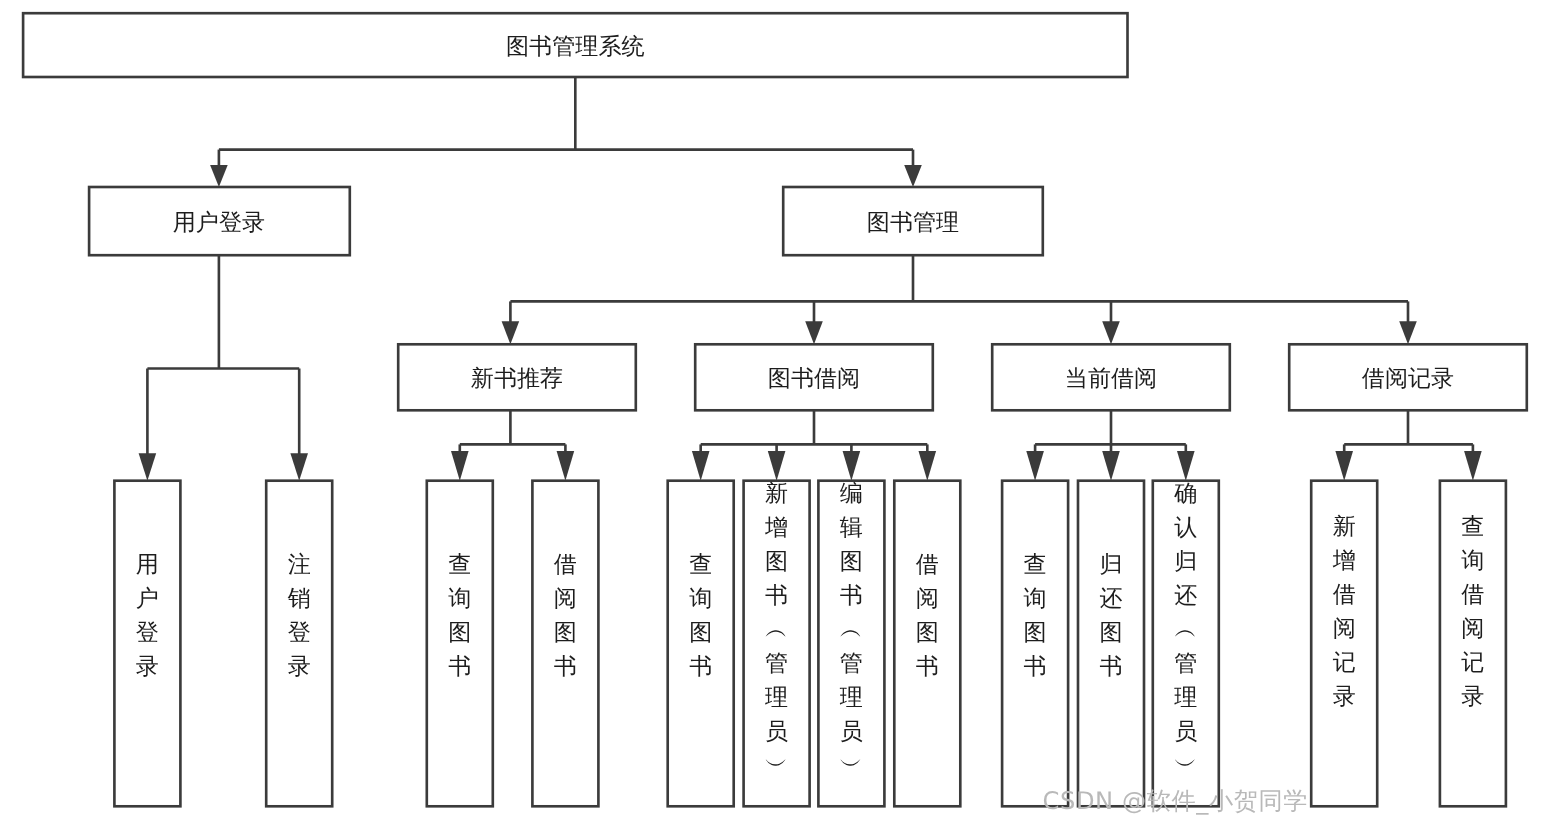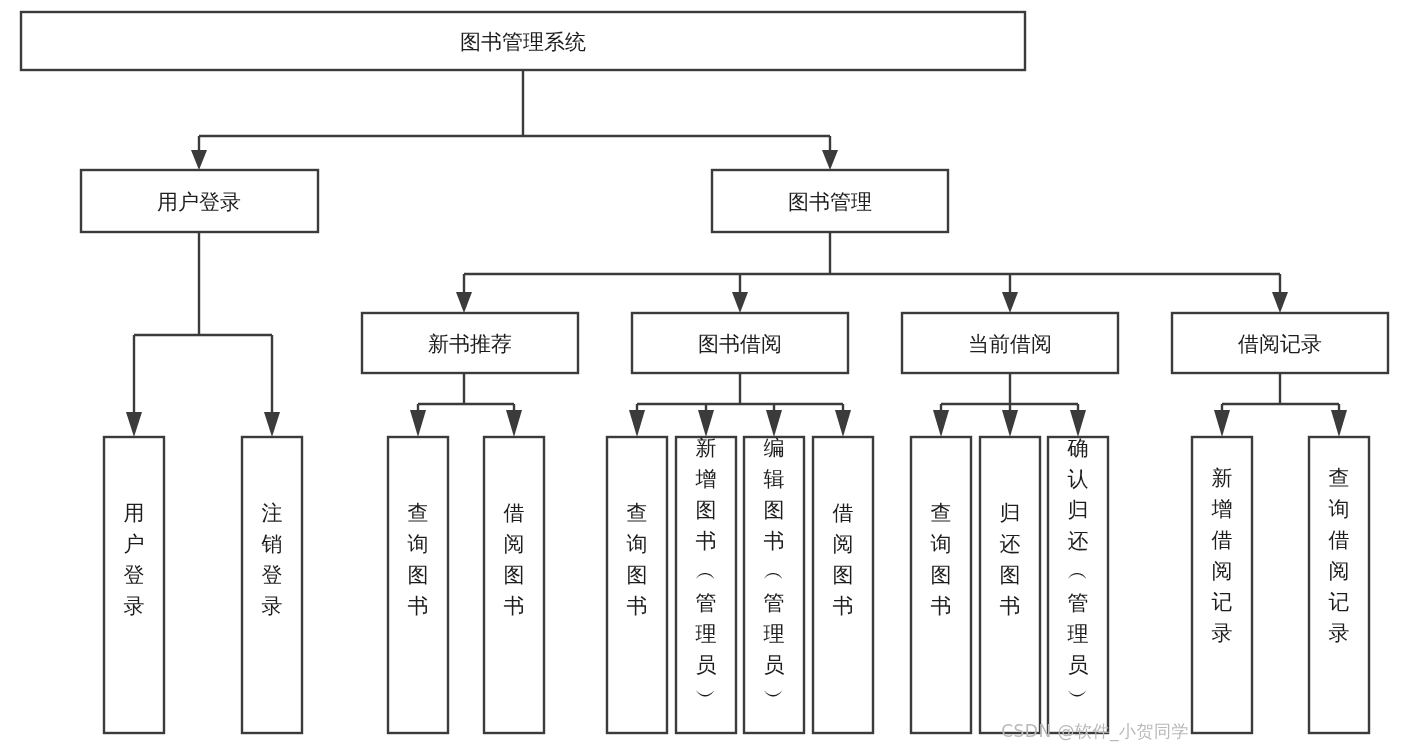--- a/index.html
+++ b/index.html
@@ -53,21 +53,21 @@
     font-family: "DejaVu Sans", "Liberation Sans", sans-serif;
     font-size: 21px;
     fill: #1d1d1d;
     text-anchor: middle;
   }
   .watermark {
     position: absolute;
     right: 8px;
     bottom: 4px;
     font-family: "DejaVu Sans", "Liberation Sans", sans-serif;
-    font-size: 17px;
+    font-size: 22px;
     color: #b9b9b9;
     letter-spacing: 0.5px;
     white-space: nowrap;
     user-select: none;
   }
 </style>
 </head>
 <body>
 
 <div id="diagram-root">

